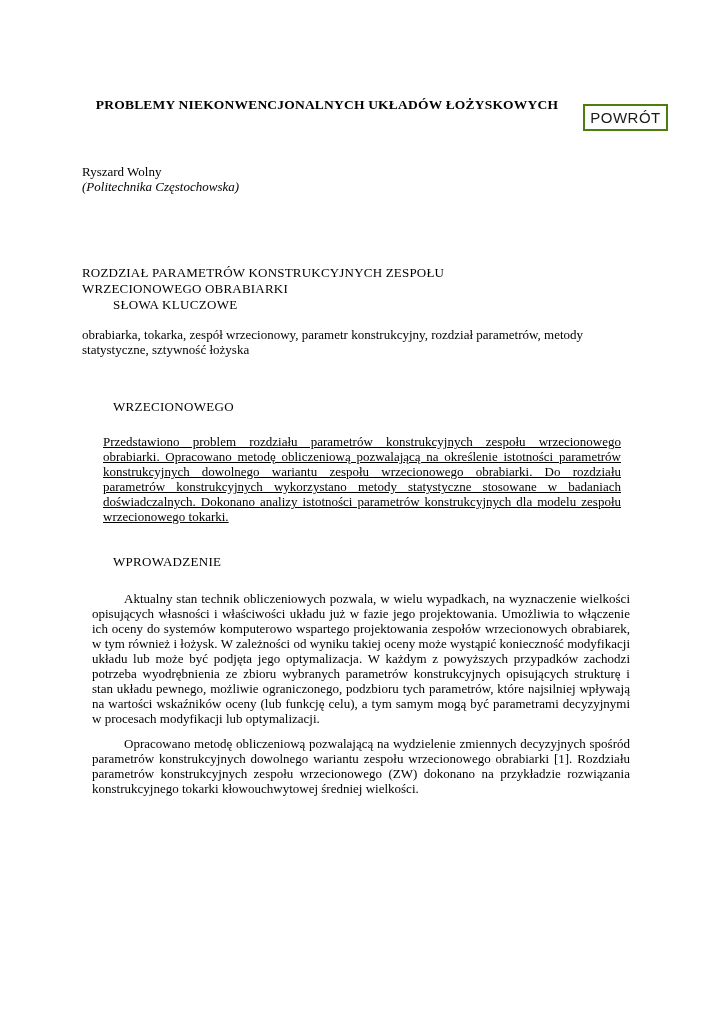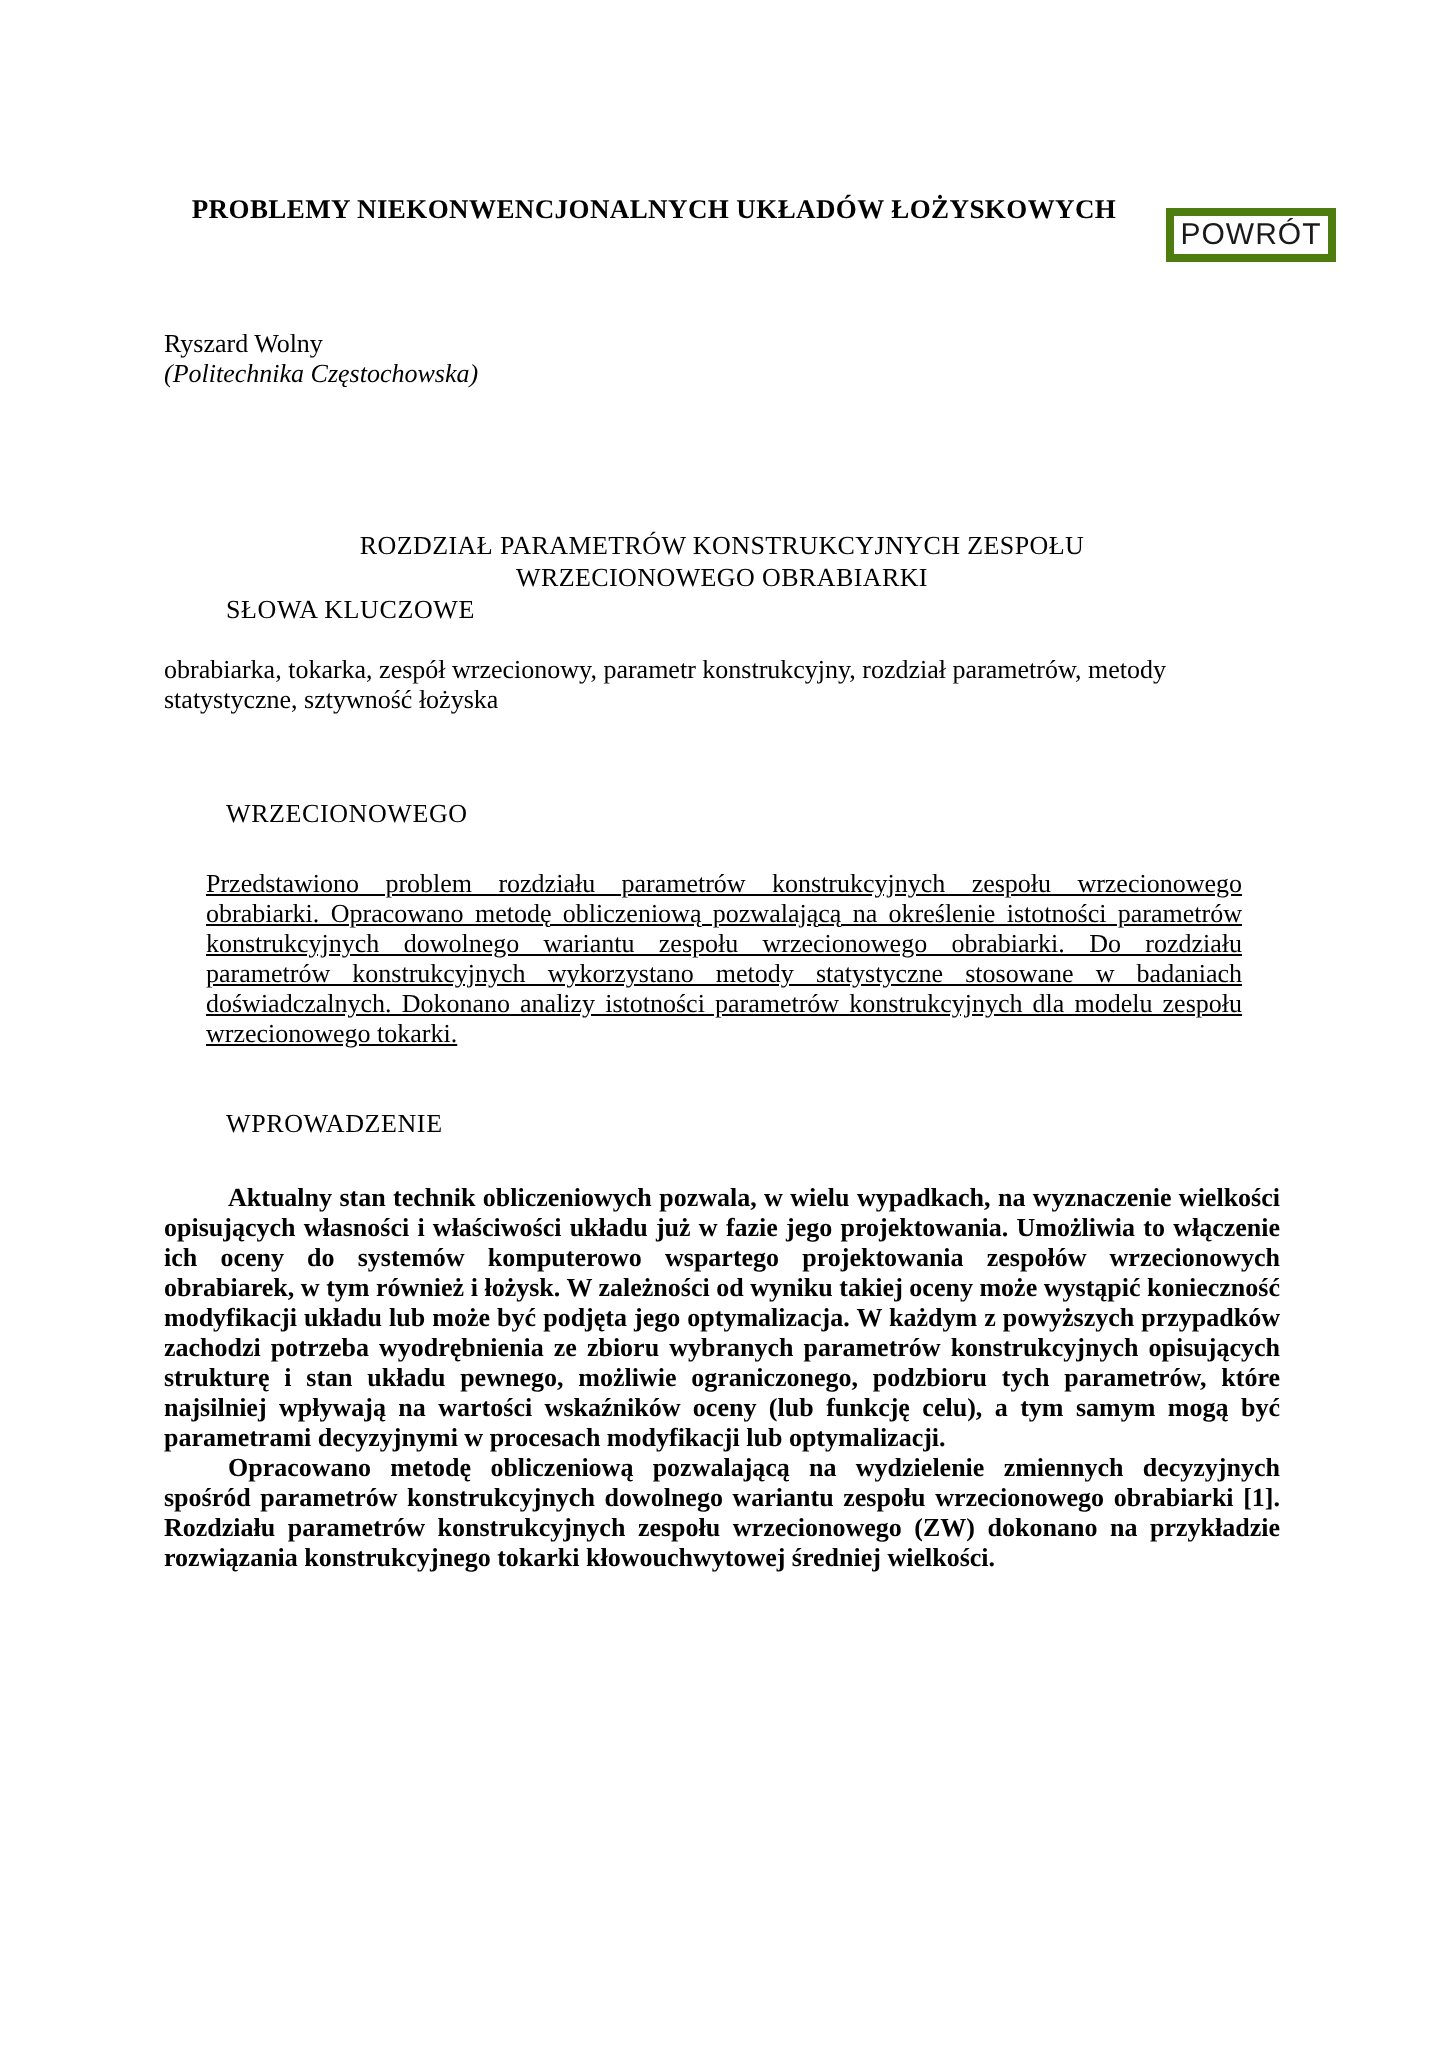--- a/index.html
+++ b/index.html
@@ -27,36 +27,36 @@
     text-align: center;
     font-weight: bold;
   }
   .conference-title { font-size: 13.5px; line-height: 15px; letter-spacing: 0.2px; }
   .conference-date  { margin-top: 17px; font-size: 13px; }
   .back-button {
     position: absolute;
     left: 583px; top: 104px;
     width: 85px; height: 27px;
     box-sizing: border-box;
-    border: 4px solid #4d7c0f;
+    border: 2px solid #4d7c0f;
     background: #ffffff;
     font-family: "Liberation Sans", sans-serif;
     font-size: 15px;
     color: #1a1a1a;
     display: flex; align-items: center; justify-content: center;
     letter-spacing: 0.5px;
     padding: 0;
     cursor: pointer;
   }
   .author-block { margin-top: 52px; }
   .author-name { }
   .author-affiliation { font-style: italic; }
   .paper-title {
     margin-top: 71px;
-    text-align: center;
+    text-align: left;
   }
   .paper-title .inner {
     display: inline-block;
     max-width: 430px;
     line-height: 16px;
     letter-spacing: 0.2px;
   }
   .section-heading {
     margin-left: 31px;
     letter-spacing: 0.3px;
@@ -67,24 +67,23 @@
   .abstract-text {
     margin-top: 20px;
     margin-left: 21px;
     margin-right: 19px;
     text-align: justify;
     text-decoration: underline;
   }
   .intro-heading { margin-top: 30px; }
   .intro-body { margin-top: 22px; }
   .intro-body p {
-    margin: 0;
+    margin: 10px;
     text-align: justify;
     text-indent: 32px;
-    font-weight: bold;
   }
 </style>
 </head>
 <body>
 
 <div class="page">
 
   <button class="back-button">POWRÓT</button>
 
   <div class="content">

